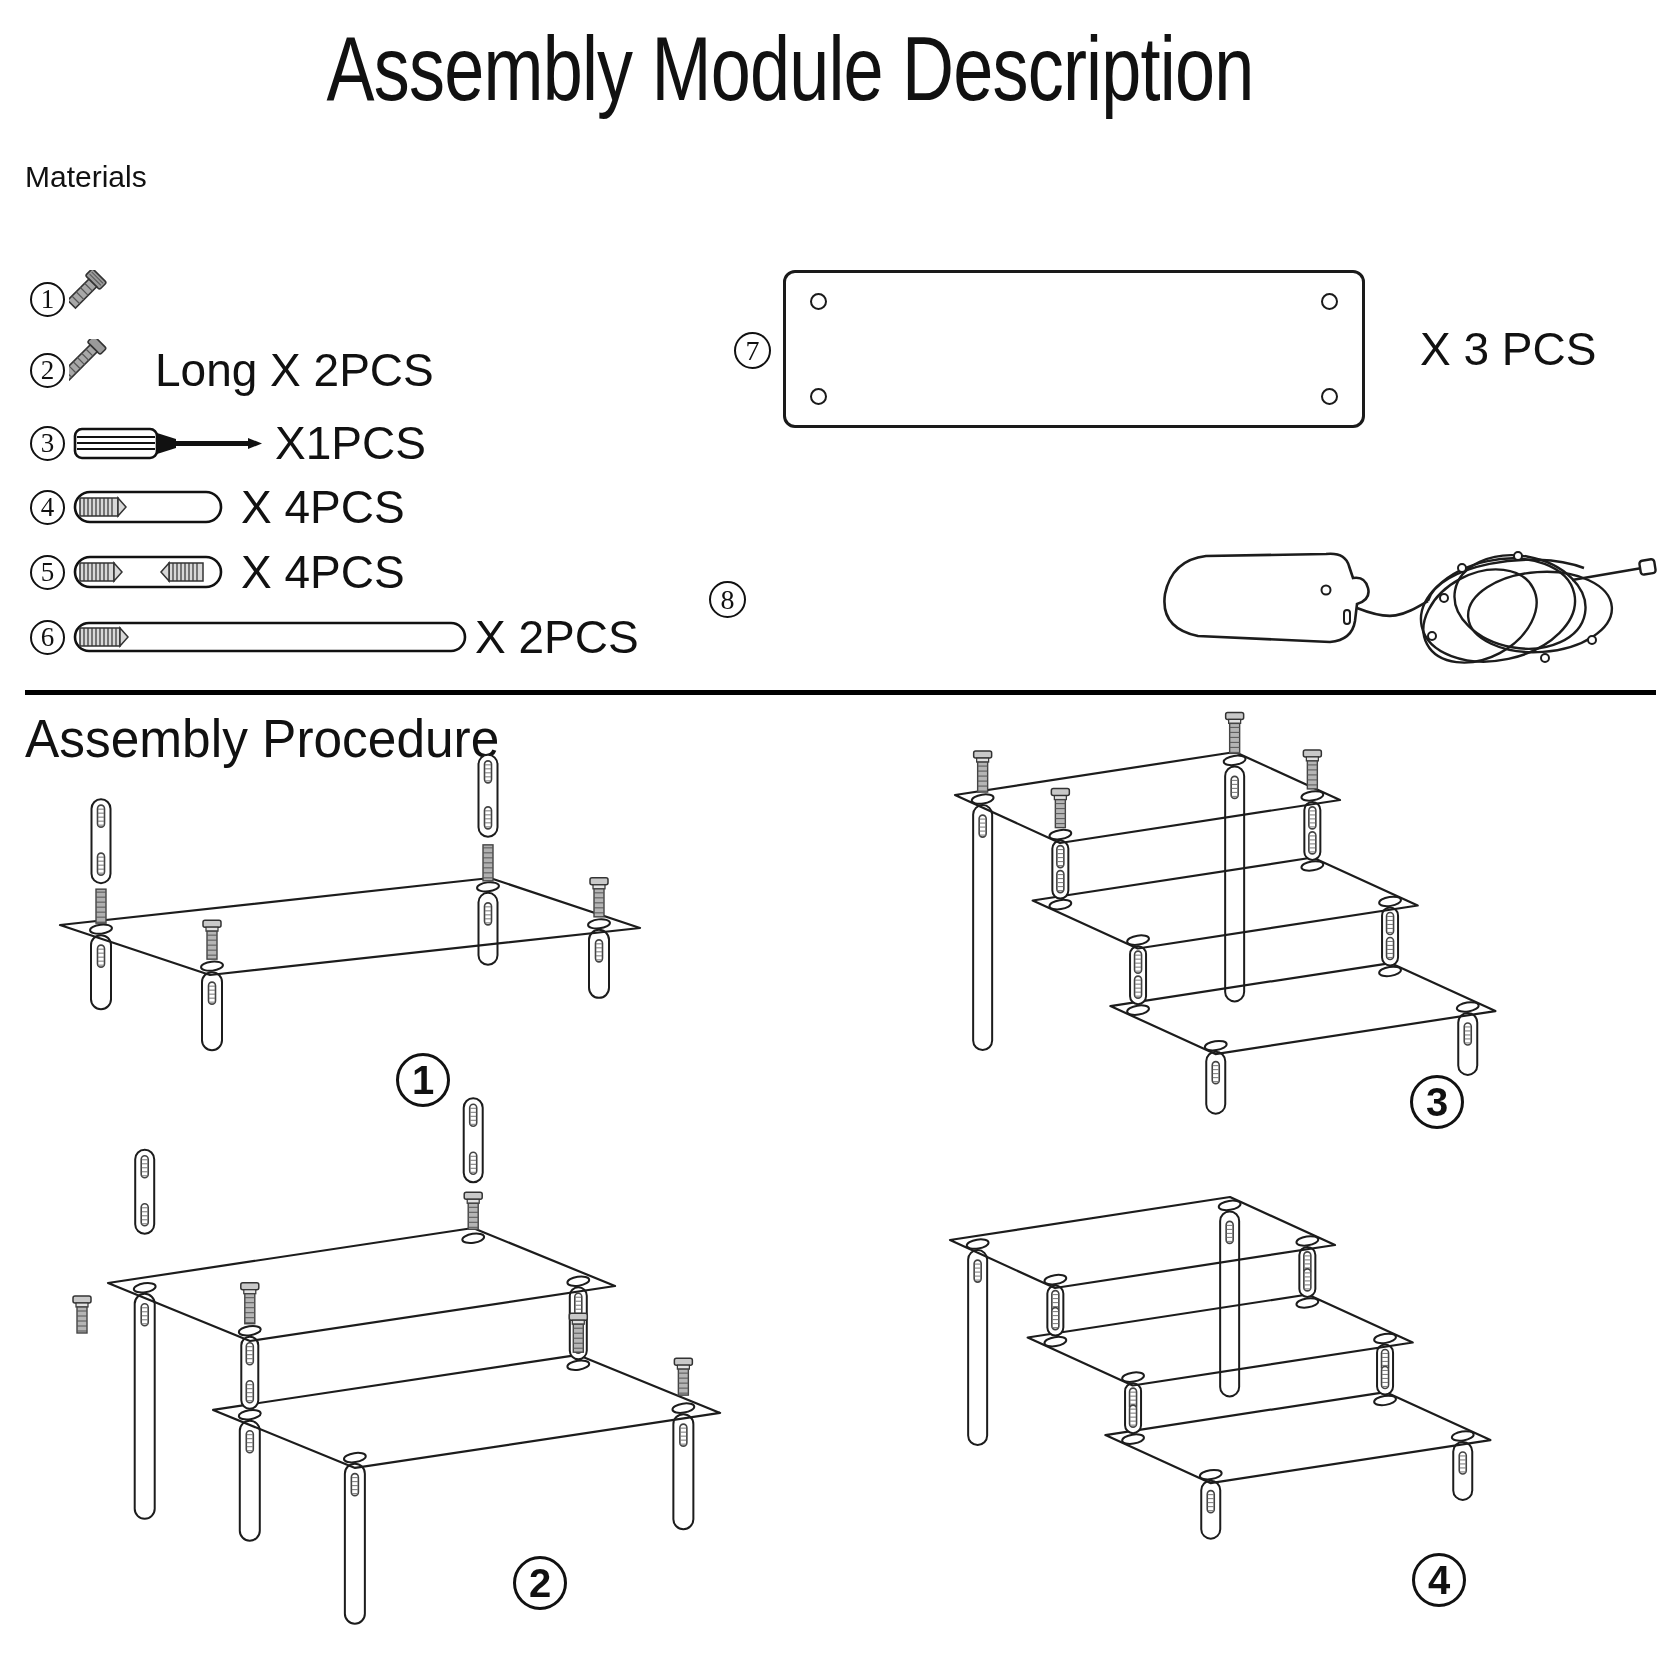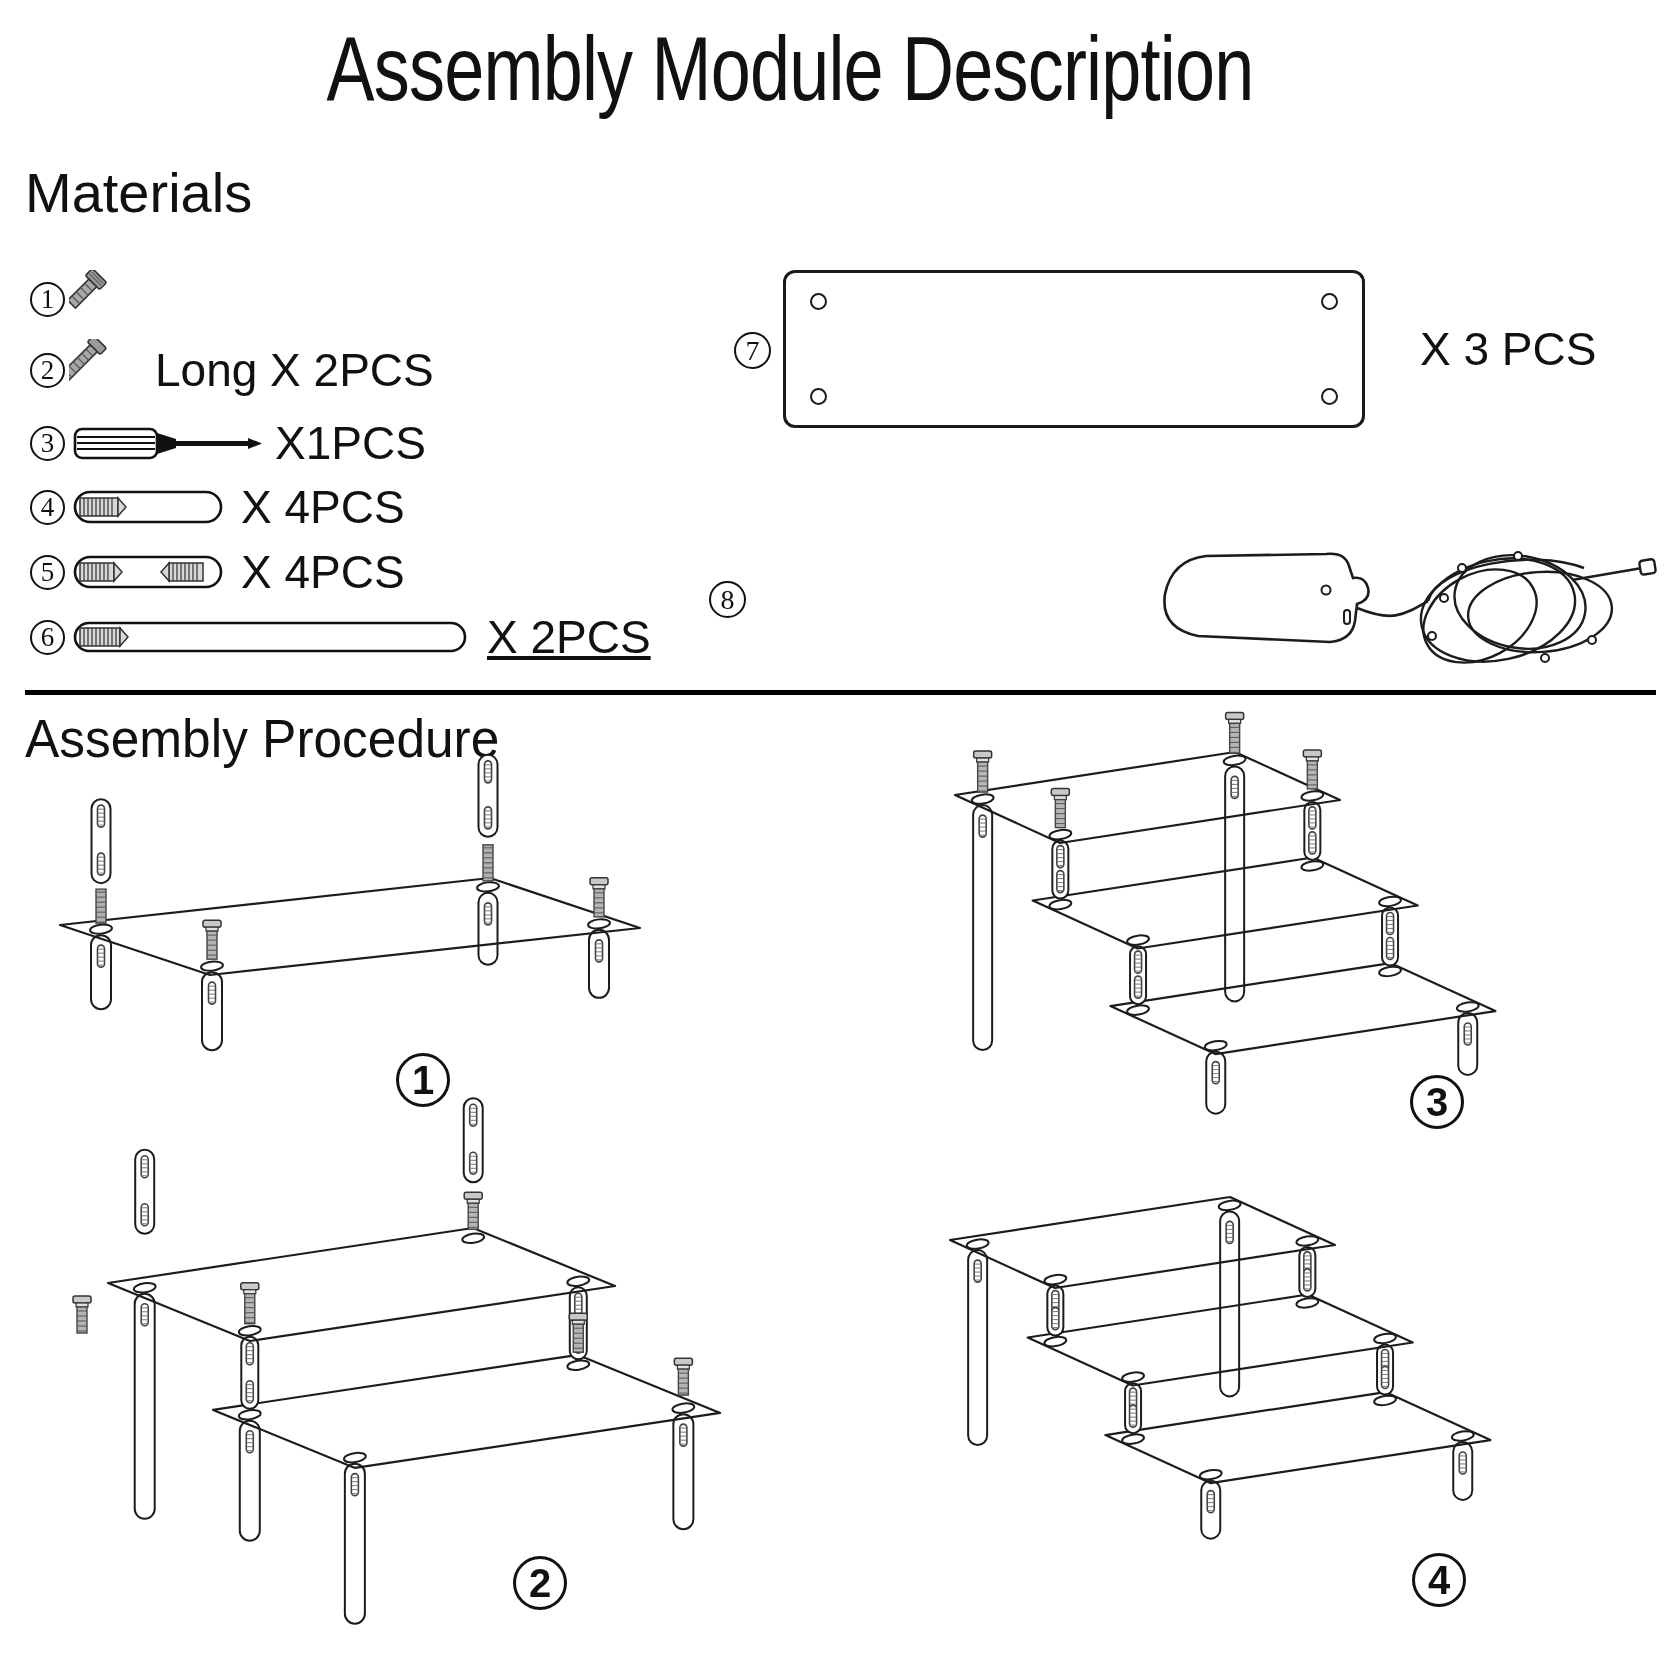--- a/index.html
+++ b/index.html
@@ -7,21 +7,21 @@
   .abs{position:absolute;}
   body{font-family:"Liberation Sans",sans-serif;color:#111;}
   #canvas{position:absolute;inset:0;width:1680px;height:1680px;background:#fff;}
 
   h1.title{
     position:absolute;left:0;top:18px;width:1580px;margin:0;
     text-align:center;font-size:90px;font-weight:400;letter-spacing:-1px;
     transform:scaleX(0.80);transform-origin:50% 50%;
     font-family:"Liberation Sans",sans-serif;color:#111;white-space:nowrap;
   }
-  .section-heading{position:absolute;font-size:56px;font-weight:400;color:#111;}
+  .section-heading{position:absolute;font-size:30px;font-weight:400;color:#111;}
   .proc-heading{position:absolute;font-size:53px;font-weight:400;color:#111;transform:scaleX(.97);transform-origin:0 0;}
 
   .circ-num{
     border:2.5px solid #111;border-radius:50%;background:#fff;color:#111;
     display:flex;align-items:center;justify-content:center;
     font-family:"Liberation Serif",serif;
   }
   .mat-circ{width:35px;height:35px;font-size:27px;}
   .big-circ{width:37px;height:37px;font-size:28px;}
   .step-circ{
@@ -176,21 +176,21 @@
             <line x1="23" y1="8" x2="23" y2="26"></line>
           <line x1="27" y1="8" x2="27" y2="26"></line>
             <line x1="31" y1="8" x2="31" y2="26"></line>
           <line x1="35" y1="8" x2="35" y2="26"></line>
             <line x1="39" y1="8" x2="39" y2="26"></line>
           <line x1="43" y1="8" x2="43" y2="26"></line>
         </g>
         <polygon points="47,8 55,17 47,26" fill="#d8d8d8" stroke="#333" stroke-width="1.5"></polygon>
       </svg>
     </div>
-    <div class="mat-label" style="margin-left:12px;text-decoration:underline;">X 2PCS</div>
+    <div class="mat-label" style="">X 2PCS</div>
   </div>
 
   <div class="circ-num big-circ abs" style="left:734px;top:332px;">7</div>
   <div class="panel7" style="left:783px;top:270px;width:582px;height:158px;">
     <div class="panel-hole" style="left:24px;top:20px;"></div>
     <div class="panel-hole" style="right:24px;top:20px;"></div>
     <div class="panel-hole" style="left:24px;bottom:20px;"></div>
     <div class="panel-hole" style="right:24px;bottom:20px;"></div>
   </div>
   <div class="qty-label" style="left:1392px;top:322px;margin-left:28px;">X 3 PCS</div>

